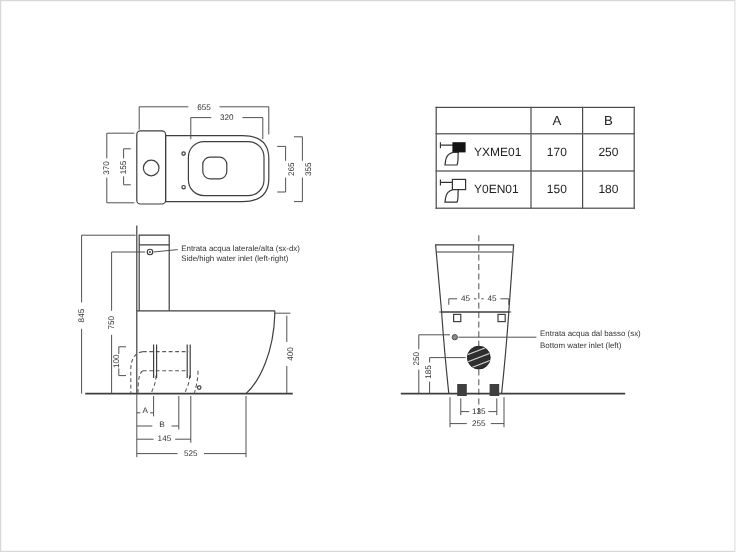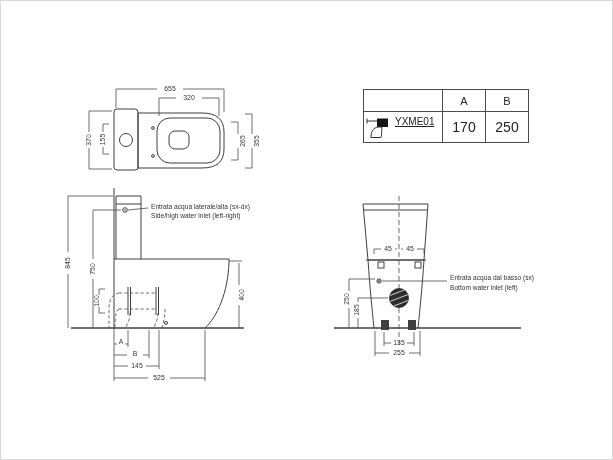--- a/index.html
+++ b/index.html
@@ -27,23 +27,23 @@
   }
   table.spec th, table.spec td{
     border:1px solid #4a4a4a;text-align:center;vertical-align:middle;
     padding:0;font-weight:normal;
   }
   table.spec thead tr{height:22px;}
   table.spec tbody tr{height:31px;}
   .c-model{width:78px;}
   .c-val{width:42px;}
   th.c-val{font-size:11px;}
-  td.c-val{font-size:14px;}
+  td.c-val{font-size:10px;}
   td.c-model{text-align:left;}
-  .model-cell{display:flex;align-items:flex-start;gap:3px;padding-left:2px;text-decoration:underline;}
+  .model-cell{display:flex;align-items:center;gap:3px;padding-left:2px;}
   .model-cell .mname{font-size:10px;}
   .ticon{flex:0 0 auto;display:block;}
 </style>
 </head>
 <body>
 
 <div id="stage">
 
   <svg class="view" style="left:55px;top:80px" width="212" height="104" viewBox="0 0 212 104">
 
@@ -231,16 +231,31 @@
               <line x1="1" y1="2.5" x2="1" y2="7.5" stroke="#333" stroke-width="1"></line>
               <rect x="11" y="2.5" width="11" height="8.5" fill="#141414"></rect>
               <path d="M11.5,11 C7.5,12 5.8,15 5.4,17.5 L4.8,21.5 L14.8,21.5 C16.4,18.5 15.2,14 16,11 Z" fill="#ffffff" stroke="#333" stroke-width="1"></path>
             </svg>
             <span class="mname">YXME01</span>
           </div>
         </td>
         <td class="c-val">170</td>
         <td class="c-val">250</td>
       </tr>
+      <tr>
+        <td class="c-model">
+          <div class="model-cell">
+            <svg class="ticon" width="26" height="23" viewBox="0 0 26 23">
+              <line x1="1" y1="5" x2="12" y2="5" stroke="#333" stroke-width="1"></line>
+              <line x1="1" y1="2.5" x2="1" y2="7.5" stroke="#333" stroke-width="1"></line>
+              <rect x="11" y="2.5" width="11" height="8.5" fill="#ffffff" stroke="#333" stroke-width="1"></rect>
+              <path d="M11.5,11 C7.5,12 5.8,15 5.4,17.5 L4.8,21.5 L14.8,21.5 C16.4,18.5 15.2,14 16,11 Z" fill="#ffffff" stroke="#333" stroke-width="1"></path>
+            </svg>
+            <span class="mname">Y0EN01</span>
+          </div>
+        </td>
+        <td class="c-val">150</td>
+        <td class="c-val">180</td>
+      </tr>
     </tbody>
   </table>
 
 </div>
 
 </body></html>

